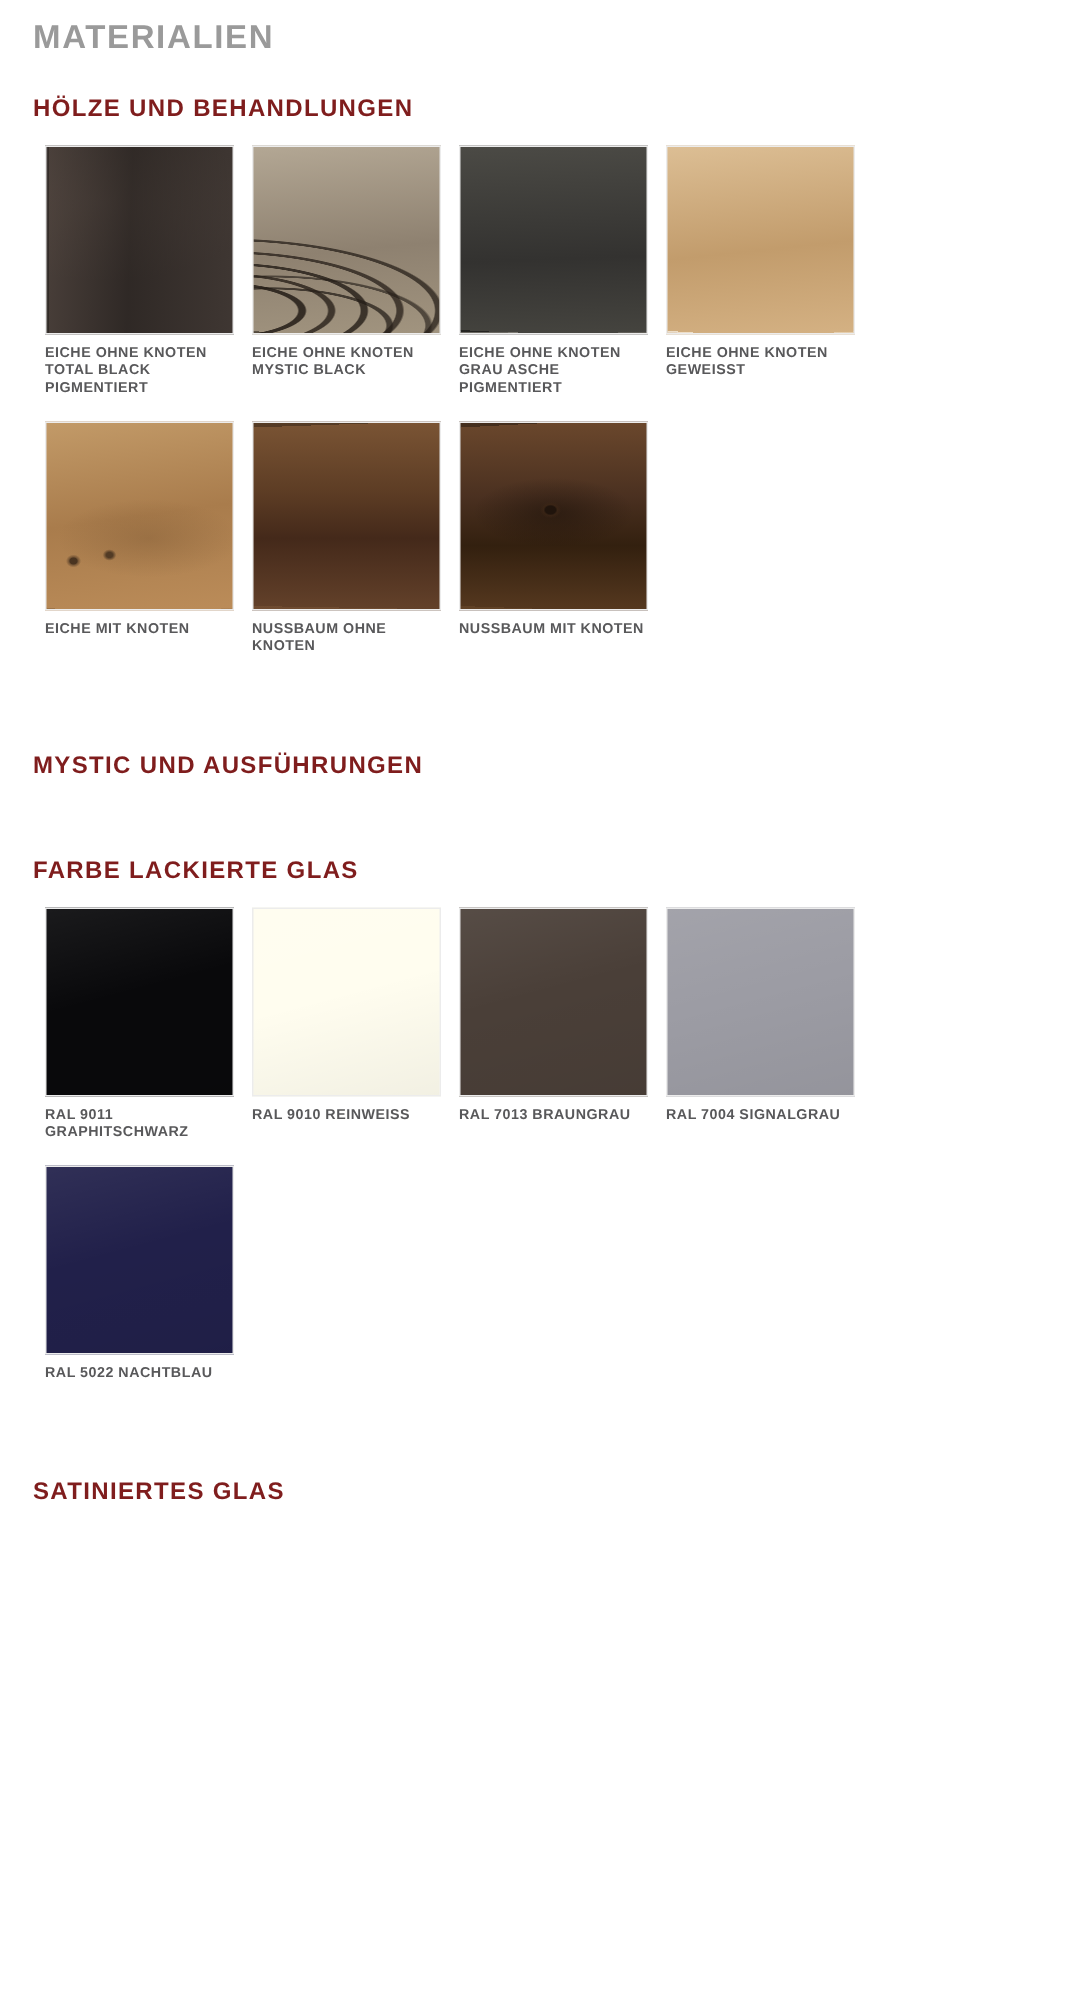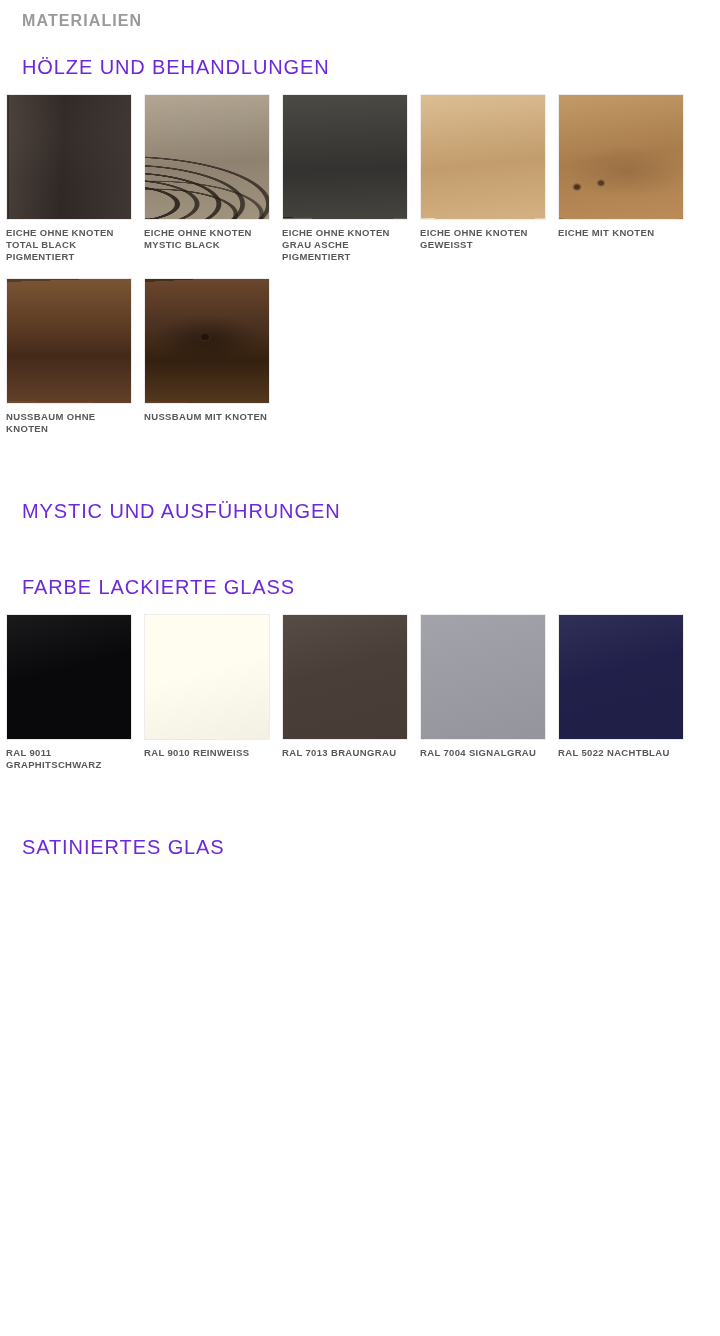--- a/index.html
+++ b/index.html
@@ -11,44 +11,44 @@
     width: 720px;
     min-height: 1336px;
     font-family: "Liberation Sans", sans-serif;
     -webkit-font-smoothing: antialiased;
   }
 
   .page { width: 720px; padding: 0 0 10px 0; }
 
   
   .page-title {
-    font-size: 16px;
+    font-size: 22px;
     font-weight: bold;
     letter-spacing: 1.1px;
     color: #9a9a9a;
     margin: 10px 0 0 22px;
     line-height: 1.4;
   }
   .section { margin-top: 0; }
   .section-title {
-    font-size: 20px;
-    font-weight: normal;
+    font-size: 16px;
+    font-weight: bold;
     letter-spacing: 0.9px;
-    color: #6d28d9;
+    color: #7f1d1d;
     margin: 0 0 0 22px;
     line-height: 1.5;
   }
   .sec-gap-1 { margin-top: 20px; }
   .sec-gap-2 { margin-top: 46px; }
 
   
   .grid {
     display: flex;
     flex-wrap: wrap;
-    padding-left: 6px;
+    padding-left: 30px;
     padding-right: 10px;
     margin-top: 12px;
   }
   .cell {
     width: 126px;
     margin-right: 12px;
     margin-bottom: 16px;
   }
   .swatch {
     width: 126px;
@@ -214,21 +214,21 @@
           <div class="caption">NUSSBAUM MIT KNOTEN</div>
         </div>
       </div>
   </section>
 
   <section class="section sec-gap-2">
     <h2 class="section-title">MYSTIC UND AUSFÜHRUNGEN</h2>
   </section>
 
   <section class="section sec-gap-2">
-    <h2 class="section-title">FARBE LACKIERTE GLASS</h2>
+    <h2 class="section-title">FARBE LACKIERTE GLAS</h2>
     <div class="grid" id="grid-lacquered-glass">
         <div class="cell">
           <div class="swatch flat" style="background-color: rgb(9, 9, 11);"></div>
           <div class="caption">RAL 9011 GRAPHITSCHWARZ</div>
         </div>
         <div class="cell">
           <div class="swatch flat" style="background-color: rgb(255, 253, 239);"></div>
           <div class="caption">RAL 9010 REINWEISS</div>
         </div>
         <div class="cell">

